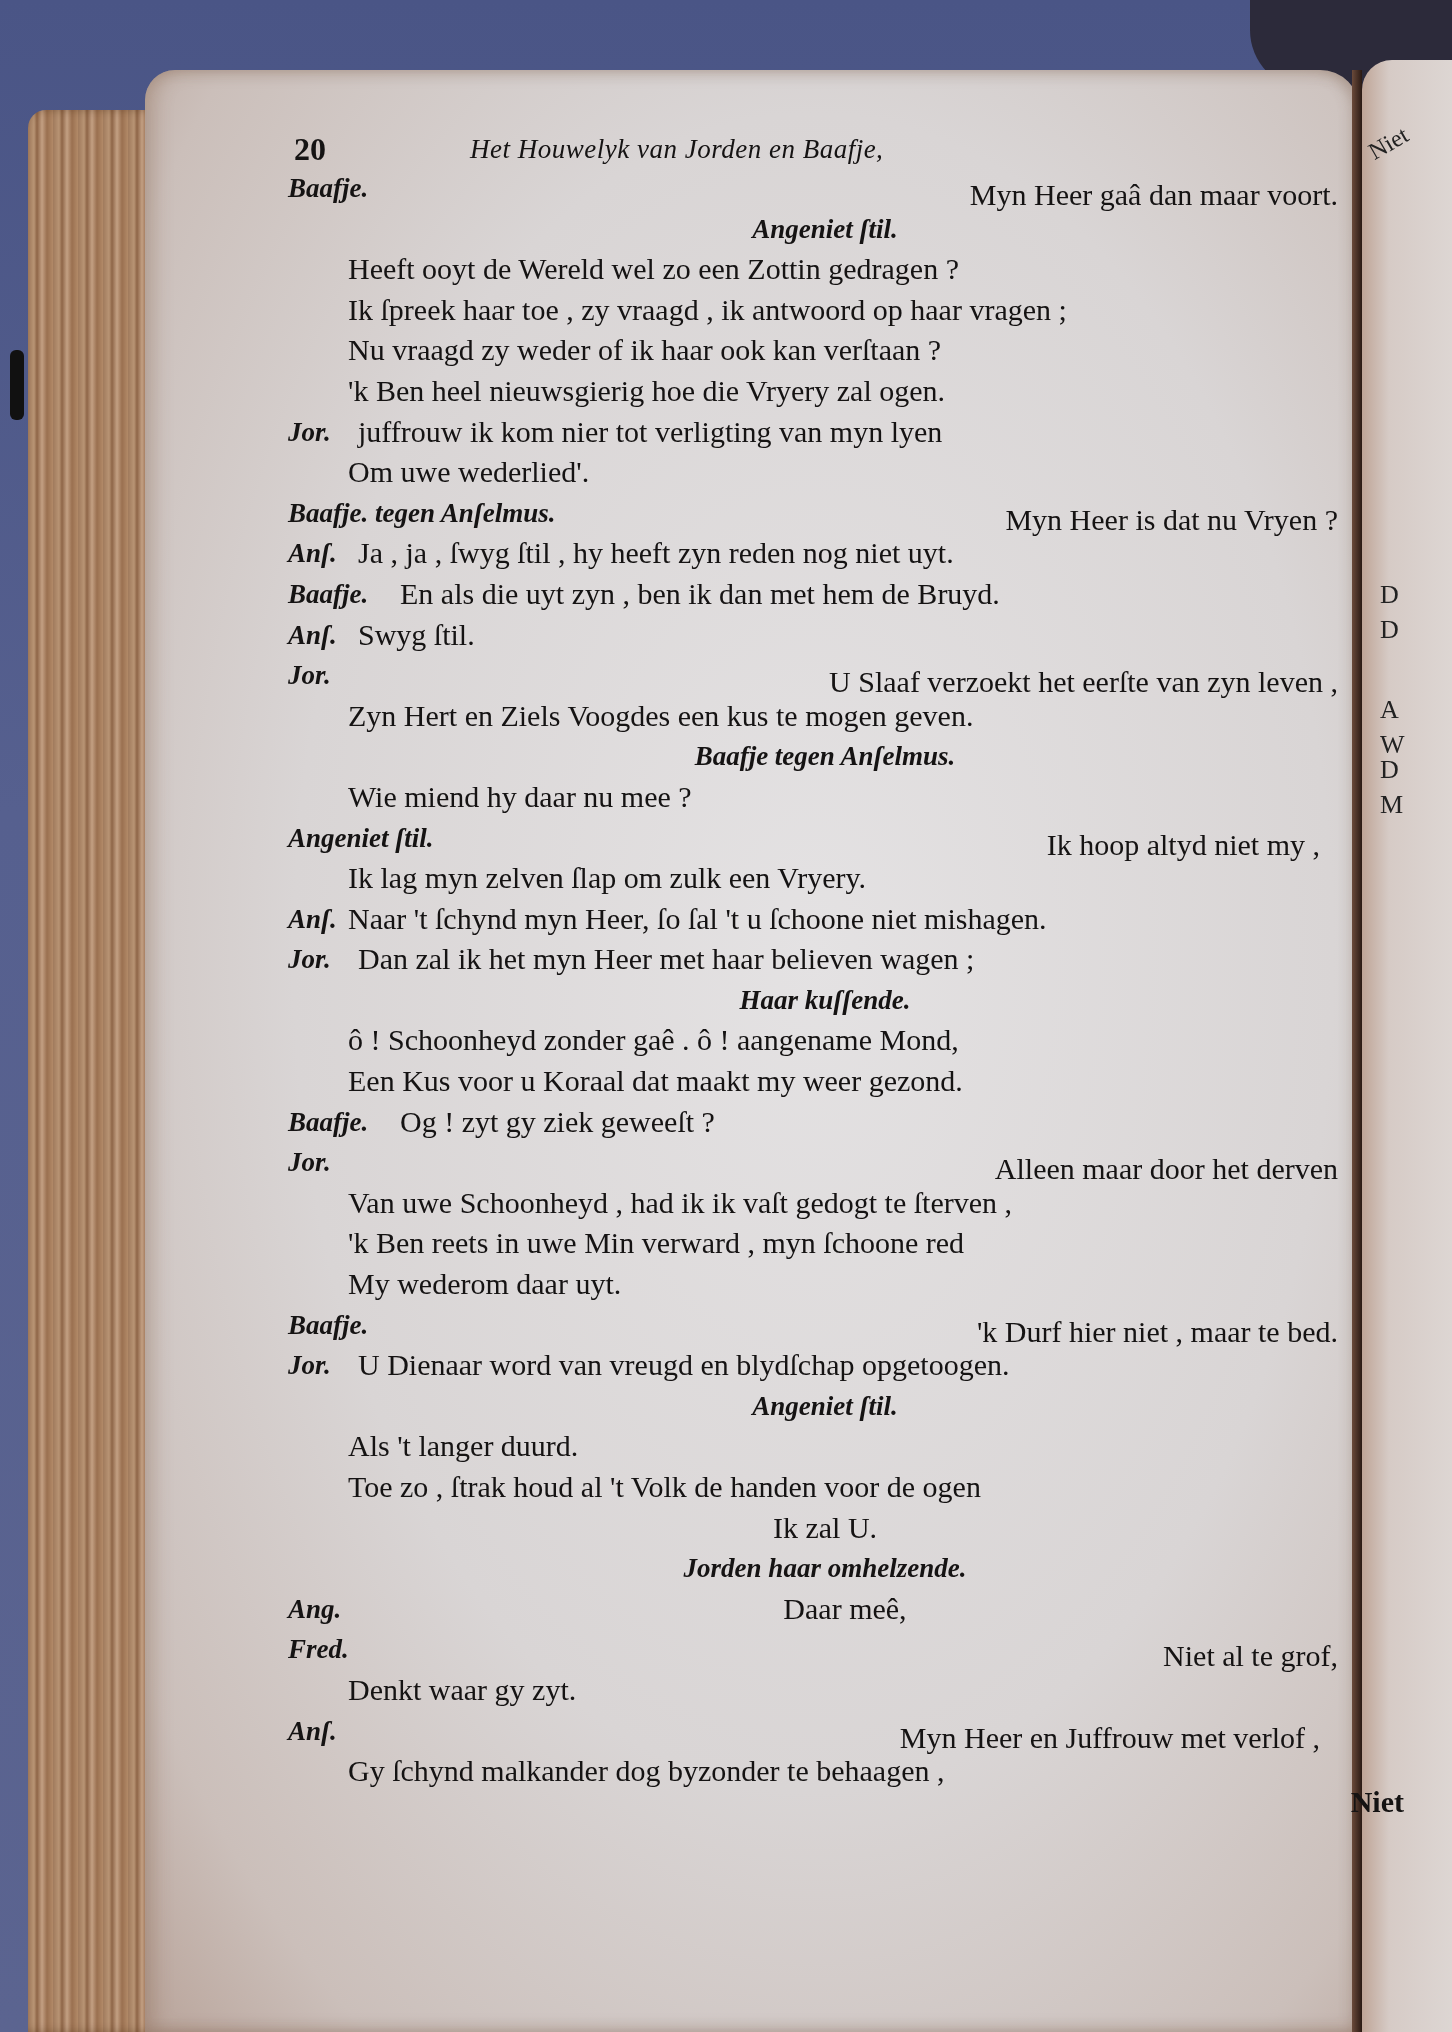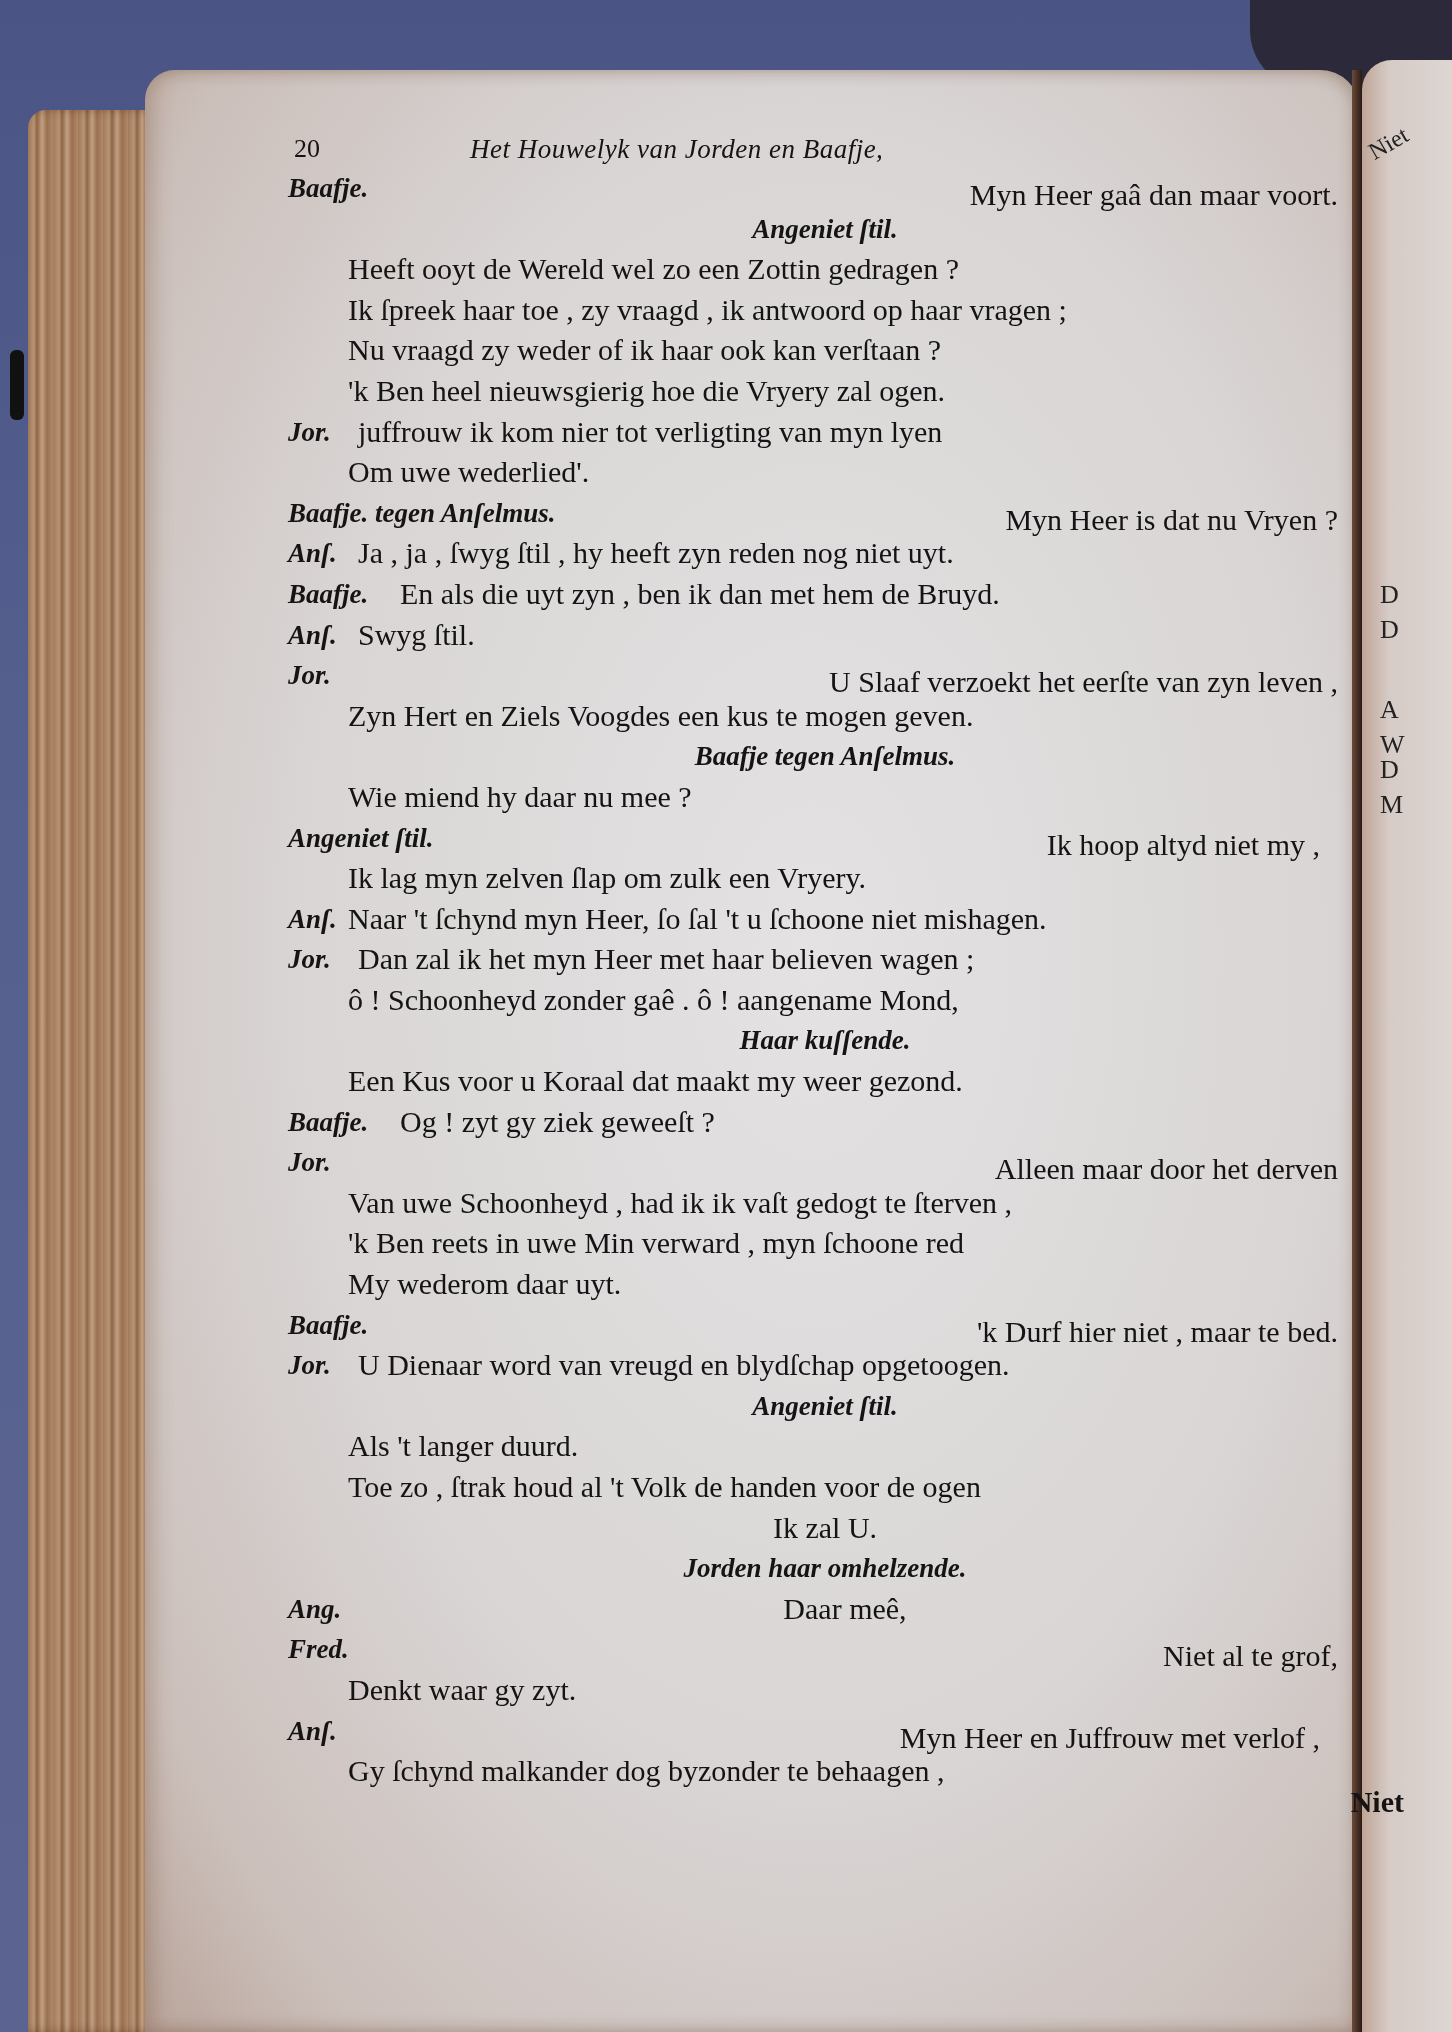--- a/index.html
+++ b/index.html
@@ -55,21 +55,21 @@
     .speaker {
       position: absolute; left: -12px; font-style: italic; font-weight: bold; font-size: 27px;
     }
     .verse { position: absolute; }
     .indent { left: 48px; text-align: center; }
     .center { position: absolute; left: 0; right: 0; text-align: center; }
     .right-tab { position: absolute; right: 12px; margin-top: 7px; }
     .stage { font-style: italic; font-size: 27px; font-weight: bold; }
 
     .running-head { height: 38px; line-height: 38px; font-size: 26px; }
-    .page-number { position: absolute; left: -6px; font-weight: normal; font-size: 26px; }
+    .page-number { position: absolute; left: -6px; font-weight: bold; font-size: 32px; }
     .header-title { position: absolute; left: 170px; font-style: italic; font-size: 27px; letter-spacing: 0.5px; }
 
     .catchword {
       position: absolute; right: 48px; top: 1785px; font-size: 30px;
       font-family: "Liberation Serif", serif; color: #151313; font-weight: bold;
     }
   </style>
 </head>
 <body>
 
@@ -176,26 +176,26 @@
     <span class="speaker">Anſ.</span>
     <span class="verse" style="left:48px">Naar 't ſchynd myn Heer, ſo ſal 't u ſchoone niet mishagen.</span>
   </div>
 
   <div class="line">
     <span class="speaker">Jor.</span>
     <span class="verse" style="left:58px">Dan zal ik het myn Heer met haar believen wagen ;</span>
   </div>
 
   <div class="line">
+    <span class="center stage">Haar kuſſende.</span>
+  </div>
+
+  <div class="line">
       <span class="verse indent">ô !  Schoonheyd zonder gaê .  ô !  aangename Mond,</span>
     </div>
-
-  <div class="line">
-    <span class="center stage">Haar kuſſende.</span>
-  </div>
   <div class="line">
       <span class="verse indent">Een Kus voor u Koraal dat maakt my weer gezond.</span>
     </div>
 
   <div class="line">
     <span class="speaker">Baafje.</span>
     <span class="verse" style="left:100px">Og !  zyt gy ziek geweeſt ?</span>
   </div>
 
   <div class="line">

